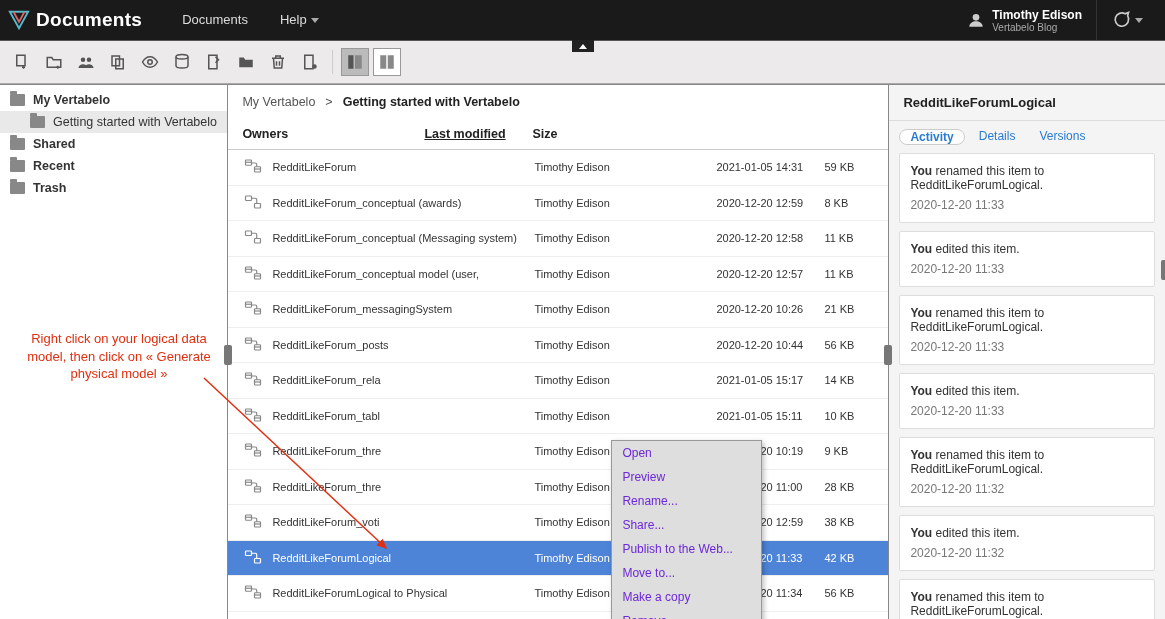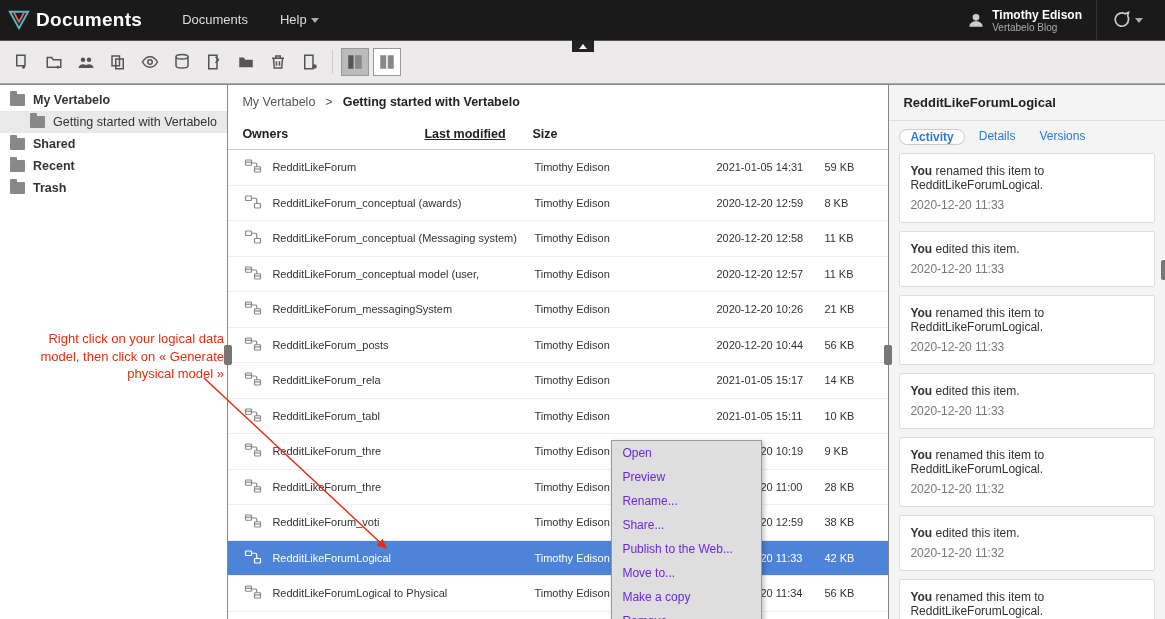--- a/index.html
+++ b/index.html
@@ -73,21 +73,21 @@
   .activity-card { background:#fff; border:1px solid #ddd; border-radius:2px; padding:10px; margin-bottom:8px; font-size:12px; color:#333;}
   .activity-card .time { color:#777; margin-top:6px;}
   .activity-card b{font-weight:bold;}
 
   
   .ctx { position:absolute; left:383px; top:355px; width:151px; background:#dedede; border:1px solid #999;
     box-shadow: 2px 2px 5px rgba(0,0,0,.25); z-index:50;}
   .ctx-item { padding:5px 10px; font-size:12px; color:#6d28d9; cursor:pointer;}
 
   
-  .annot { position:absolute; left:14px; top:330px; width:210px; color:#e02f10; font-size:13px; text-align:right; line-height:1.35; z-index:40;}
+  .annot { position:absolute; left:14px; top:330px; width:210px; color:#e02f10; font-size:13px; text-align:center; line-height:1.35; z-index:40;}
   .arrow-svg { position:absolute; left:200px; top:370px; width:200px; height:200px; z-index:40; pointer-events:none;}
 
   .drag-handle { position:absolute; width:8px; height:20px; background:#777; border-radius:2px; left:-4px; top:260px;}
   .drag-handle2 { position:absolute; width:8px; height:20px; background:#777; border-radius:2px; right:-4px; top:260px;}
 </style>
 </head>
 <body>
 
 <div class="navbar">
   <div class="logo">

